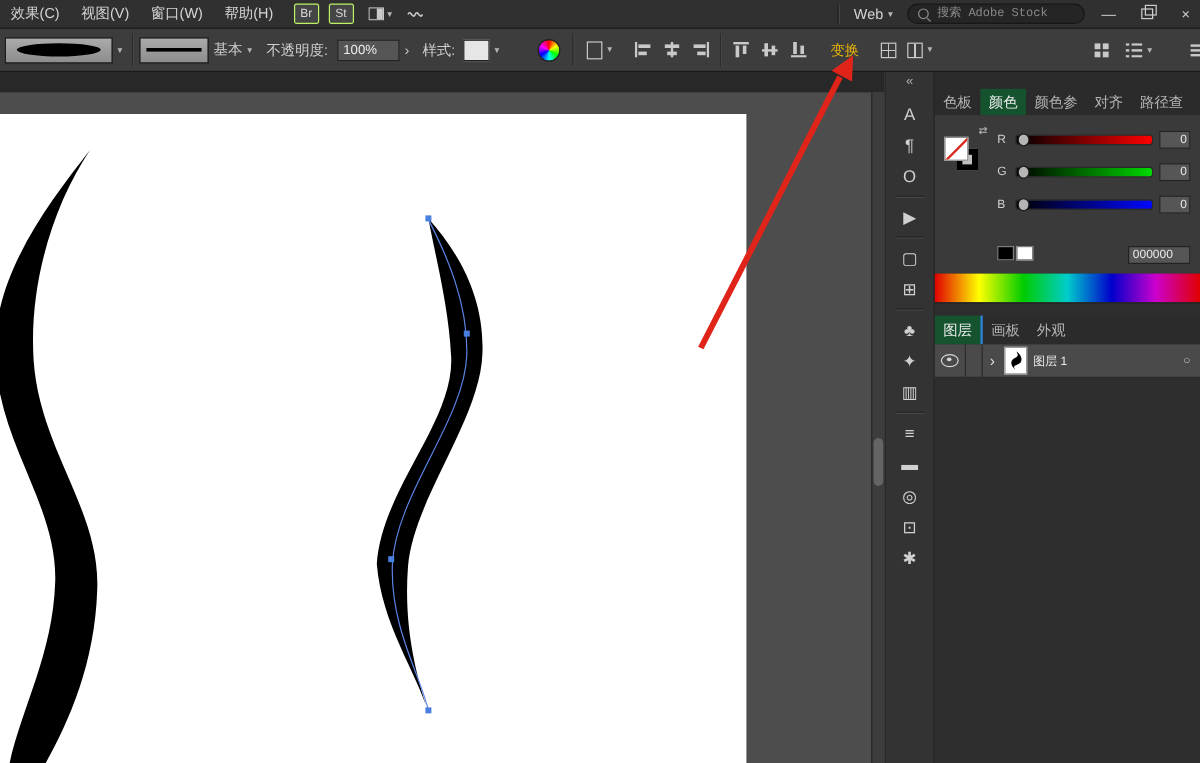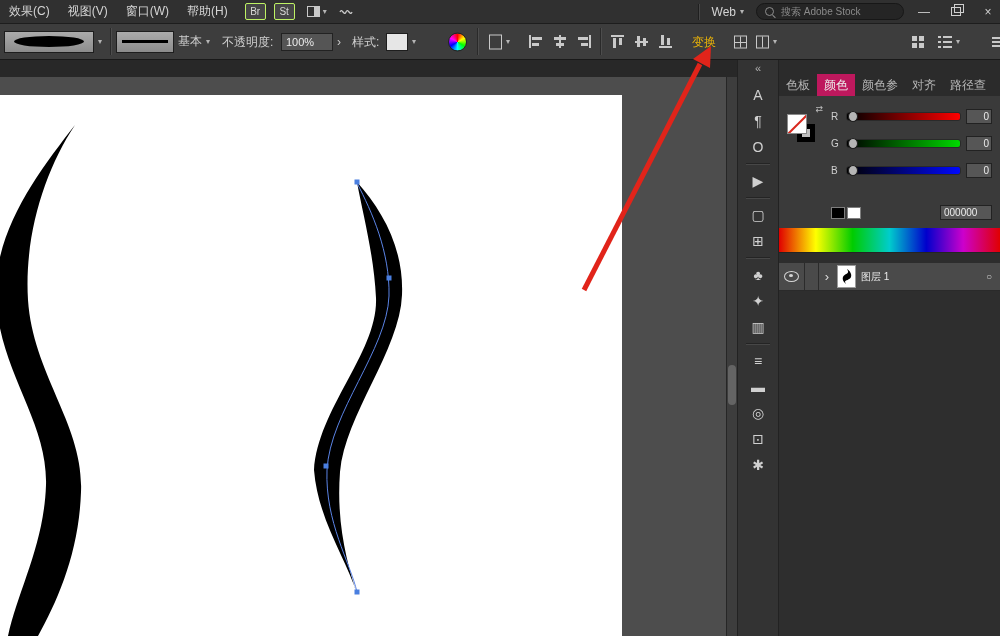--- a/index.html
+++ b/index.html
@@ -15,21 +15,21 @@
          font-size:10px;display:flex;align-items:center;justify-content:center;margin-left:8px;color:#d8d8d8}
   .mb-ico{margin-left:12px;display:flex;align-items:center;gap:3px;color:#c2c2c2}
   .caret{font-size:8px;color:#b5b5b5;line-height:1}
   .mb-right{margin-left:auto;display:flex;align-items:center;gap:8px}
   .vdiv{width:1px;height:16px;background:#1f1f1f;border-right:1px solid #474747}
   .ws-switch{display:flex;align-items:center;gap:4px;padding:0 4px}
   .searchbox{width:148px;height:17px;background:#252525;border:1px solid #171717;border-radius:9px;
              display:flex;align-items:center;gap:5px;padding:0 8px;box-sizing:border-box}
   .mag{width:7px;height:7px;border:1px solid #8e8e8e;border-radius:50%;position:relative;flex:none}
   .mag::after{content:"";position:absolute;width:4px;height:1px;background:#8e8e8e;right:-3px;bottom:-2px;transform:rotate(45deg)}
-  .searchbox input{background:transparent;border:none;outline:none;color:#bbb;font-size:10px;width:112px;font-family:Liberation Sans, sans-serif}
+  .searchbox input{background:transparent;border:none;outline:none;color:#bbb;font-size:10px;width:112px;font-family:Liberation Mono, monospace}
   .searchbox input::placeholder{color:#8a8a8a}
   .winbtn{width:24px;height:23px;display:flex;align-items:center;justify-content:center;color:#cfcfcf;font-size:12px}
   .restore-g{width:8px;height:7px;border:1px solid #cfcfcf;position:relative}
   .restore-g::before{content:"";position:absolute;left:2px;top:-4px;width:8px;height:7px;border:1px solid #cfcfcf}
 
   
   .controlbar{position:absolute;top:24px;left:0;width:1000px;height:36px;background:#3d3d3d;
               border-bottom:1px solid #191919;box-sizing:border-box;z-index:4}
   .cb{position:absolute;top:50%;transform:translateY(-50%);display:flex;align-items:center;gap:4px;
       color:#cfcfcf;font-size:12px;white-space:nowrap}
@@ -73,41 +73,41 @@
   .dock-ico{width:34px;height:26px;display:flex;align-items:center;justify-content:center;
             color:#d0d0d0;font-size:14px}
   .dock-div{width:24px;height:1px;background:#242424;border-bottom:1px solid #474747;margin:3px 0}
 
   
   .panels{width:221px;height:576px;background:#323232;display:flex;flex-direction:column;flex:none}
   .p-gap{height:14px;background:#2b2b2b}
   .tabs{display:flex;background:#2b2b2b;height:22px;align-items:stretch;font-size:12px;color:#b5b5b5}
   .tabs2{height:24px}
   .tab{padding:0 7px;display:flex;align-items:center;white-space:nowrap;overflow:hidden}
-  .tab.active{background:#be185d;color:#ececec}
+  .tab.active{background:#14532d;color:#ececec}
   .tab.accent{border-right:2px solid #2e7cd5}
   .color-body{background:#3a3a3a;height:132px;box-sizing:border-box;padding:12px 8px 8px 6px;display:flex;gap:6px}
   .fs-ind{width:40px;height:42px;position:relative;flex:none}
   .fill-sq{position:absolute;left:2px;top:6px;width:18px;height:18px;background:#fff;border:1px solid #8a8a8a;overflow:hidden}
   .fill-sq::after{content:"";position:absolute;left:-4px;top:8px;width:28px;height:2px;background:#d8281e;transform:rotate(-45deg)}
   .stroke-sq{position:absolute;left:12px;top:16px;width:18px;height:18px;border:5px solid #000;
              box-sizing:border-box;background:#bfbfbf}
   .swap{position:absolute;right:2px;top:-4px;font-size:9px;color:#bbb}
   .ch-col{flex:1;display:flex;flex-direction:column;justify-content:space-between}
   .ch-row{display:flex;align-items:center;gap:5px;height:16px}
   .ch-label{width:10px;font-size:10px;color:#cfcfcf}
   .ch-track{flex:1;height:7px;border-radius:3px;position:relative;border:1px solid #2a2a2a}
   .track-r{background:linear-gradient(to right,#000,#f00)}
   .track-g{background:linear-gradient(to right,#000,#00d800)}
   .track-b{background:linear-gradient(to right,#000,#0008ff)}
   .ch-thumb{position:absolute;left:1px;top:-2px;width:8px;height:9px;background:#b5b5b5;
             border:1px solid #1d1d1d;border-radius:50%}
   .ch-val{width:26px;height:15px;background:#565656;border:1px solid #222;color:#ececec;font-size:10px;
           text-align:right;padding:0 2px;box-sizing:border-box;font-family:inherit}
-  .bw-row{display:flex;align-items:center;margin-top:16px}
+  .bw-row{display:flex;align-items:flex-start;margin-top:16px}
   .sw{width:14px;height:12px;border:1px solid #7e7e7e;box-sizing:border-box}
   .sw-black{background:#000}
   .sw-white{background:#fff;margin-left:2px}
   .hex-val{margin-left:auto;width:52px;height:15px;background:#565656;border:1px solid #222;color:#ececec;
            font-size:10px;padding:0 3px;box-sizing:border-box;font-family:inherit}
   .spectrum{height:24px;background:linear-gradient(to right,#e00000,#ff0,#0c0,#0cc,#00c,#c0c,#e00000)}
   .sp-below{height:10px;background:#2d2d2d;border-top:1px solid #242424}
   .layer-row{height:27px;background:#4a4a4a;display:flex;align-items:center;border-bottom:1px solid #2a2a2a}
   .eye-cell{width:25px;height:100%;border-right:1px solid #2b2b2b;display:flex;align-items:center;justify-content:center}
   .eye{width:13px;height:9px;border:1px solid #d6d6d6;border-radius:50%;position:relative}
@@ -371,20 +371,25 @@
           <span class="sw sw-black"></span>
           <span class="sw sw-white"></span>
           <input class="hex-val" value="000000" style="">
         </div>
       </div>
     </div>
 
     <div class="spectrum"></div>
     <div class="sp-below"></div>
 
+    <div class="tabs tabs2">
+      <span class="tab active accent">图层</span>
+      <span class="tab">画板</span>
+      <span class="tab">外观</span>
+    </div>
 
     <div class="layer-row">
       <span class="eye-cell">
           <span class="eye"></span>
         </span>
       <span class="lock-cell"></span>
       <span class="disc">›</span>
       <span class="thumb">
         <svg width="13" height="17" viewBox="0 0 13 17">
           <path d="M7,1 C10,3 12,6 11,9 C10,12 5,12 5,14 L6,16 C4,14 2,12 3,9 C4,6 9,6 8,3 Z" fill="#000"></path>

